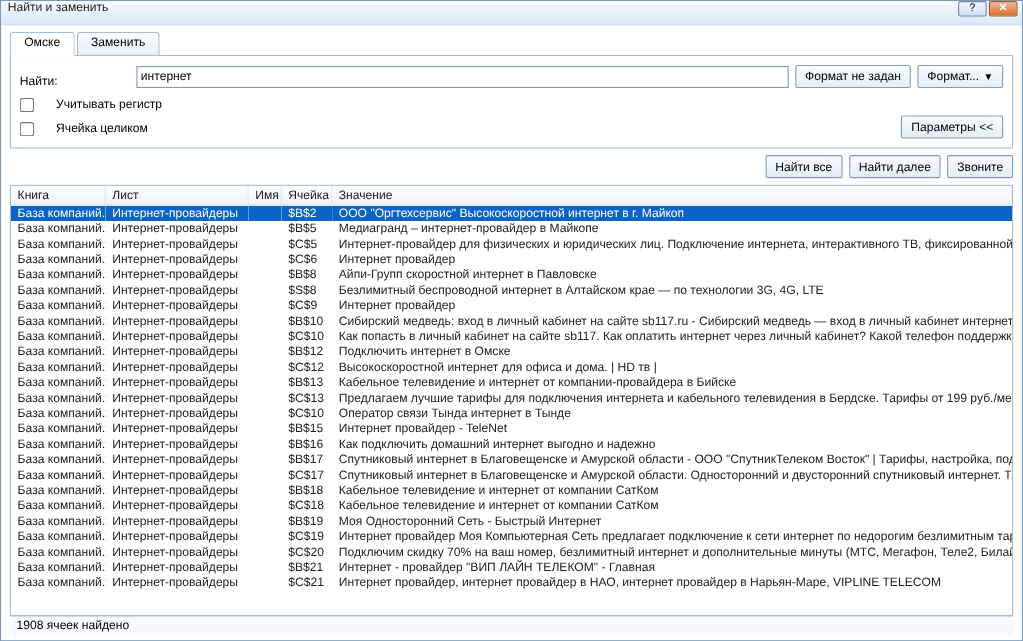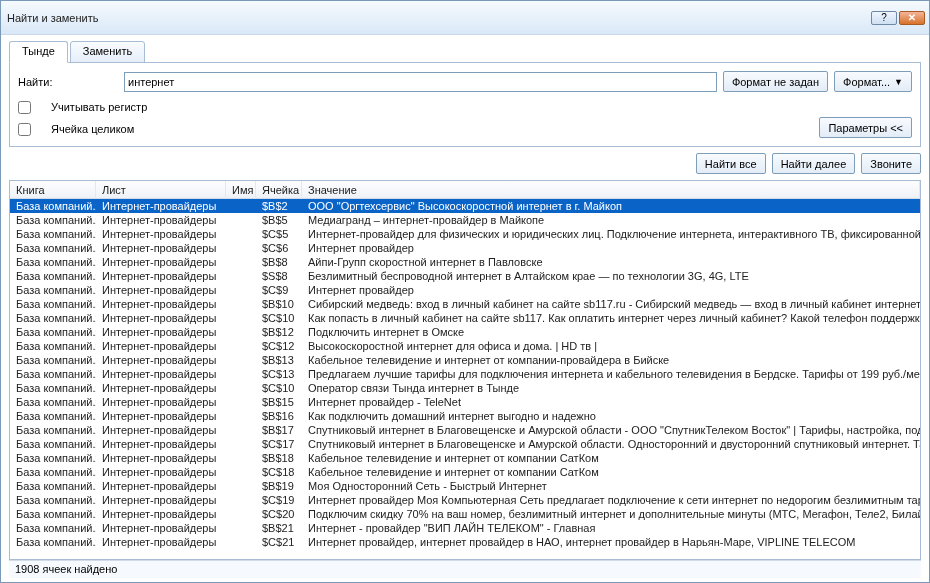--- a/index.html
+++ b/index.html
@@ -14,25 +14,24 @@
 }
 .window {
   width: 930px;
   height: 583px;
   border: 1px solid #7a99b8;
   background: #fff;
   display: flex;
   flex-direction: column;
 }
 .titlebar {
-  height: 34px;
+  height: 22px;
   background: linear-gradient(#f5fafe, #d9e8f7);
   border-bottom: 1px solid #c8d8ea;
   display: flex;
-  align-items: center;
   padding: 0 4px 0 6px;
 }
 .titlebar .title { flex: 1; font-size: 11px; color: #222; }
 .win-btns { display: flex; gap: 2px; }
 .win-btn {
   width: 26px; height: 14px;
   border: 1px solid #6f88a6;
   border-radius: 2px;
   background: linear-gradient(#eef5ff,#cfe0f2);
   font-size: 10px; line-height: 12px; text-align: center;
@@ -71,21 +70,21 @@
 }
 .panel {
   border: 1px solid #a8bdd4;
   background: #fff;
   padding: 8px;
   display: flex;
   flex-direction: column;
   gap: 6px;
 }
 
-.row { display: flex; align-items: center; gap: 6px; }
+.row { display: flex; align-items: flex-end; gap: 6px; }
 .lbl { width: 100px; }
 
 .text-input, select {
   border: 1px solid #7e9db9;
   background: #fff;
   height: 20px;
   font-size: 11px;
   padding: 1px 3px;
 }
 .wide-input { flex: 1; }
@@ -174,21 +173,21 @@
     <div class="title">Найти и заменить</div>
     <div class="win-btns">
       <div class="win-btn">?</div>
       <div class="win-btn close">✕</div>
     </div>
   </div>
 
   <div class="content-pad">
 
     <div class="tabstrip">
-      <div class="tab active">Тынде</div>
+      <div class="tab active">Омске</div>
       <div class="tab">Заменить</div>
     </div>
 
     <div class="panel">
 
       <div class="row">
         <div class="lbl">Найти:</div>
         <input class="text-input wide-input" value="интернет" style="">
         <button class="btn">Формат не задан</button>
         <button class="btn" style="display:flex;align-items:center;gap:4px;">

